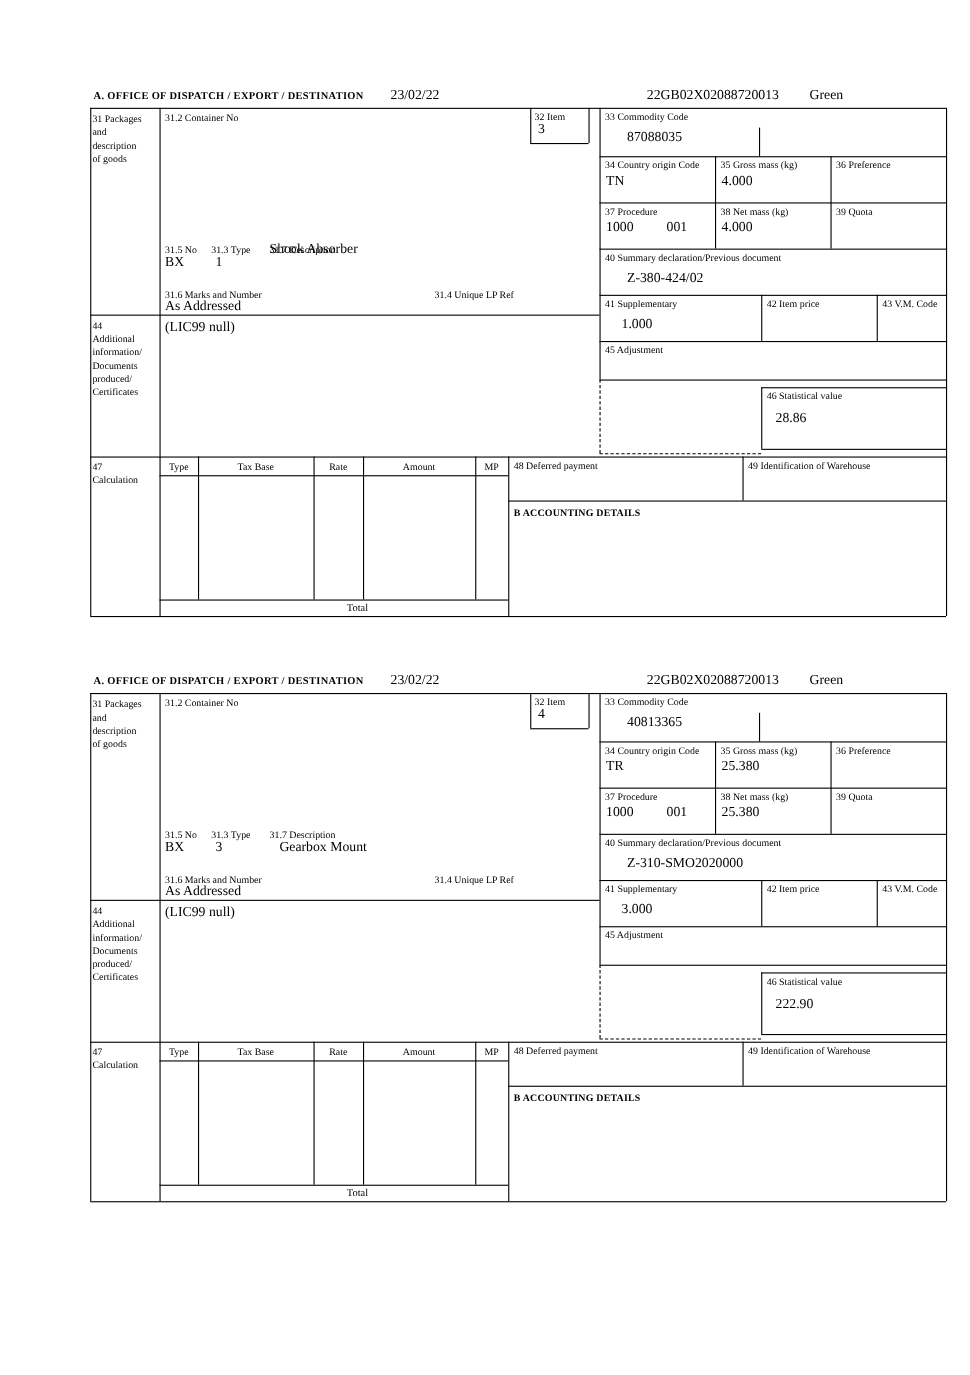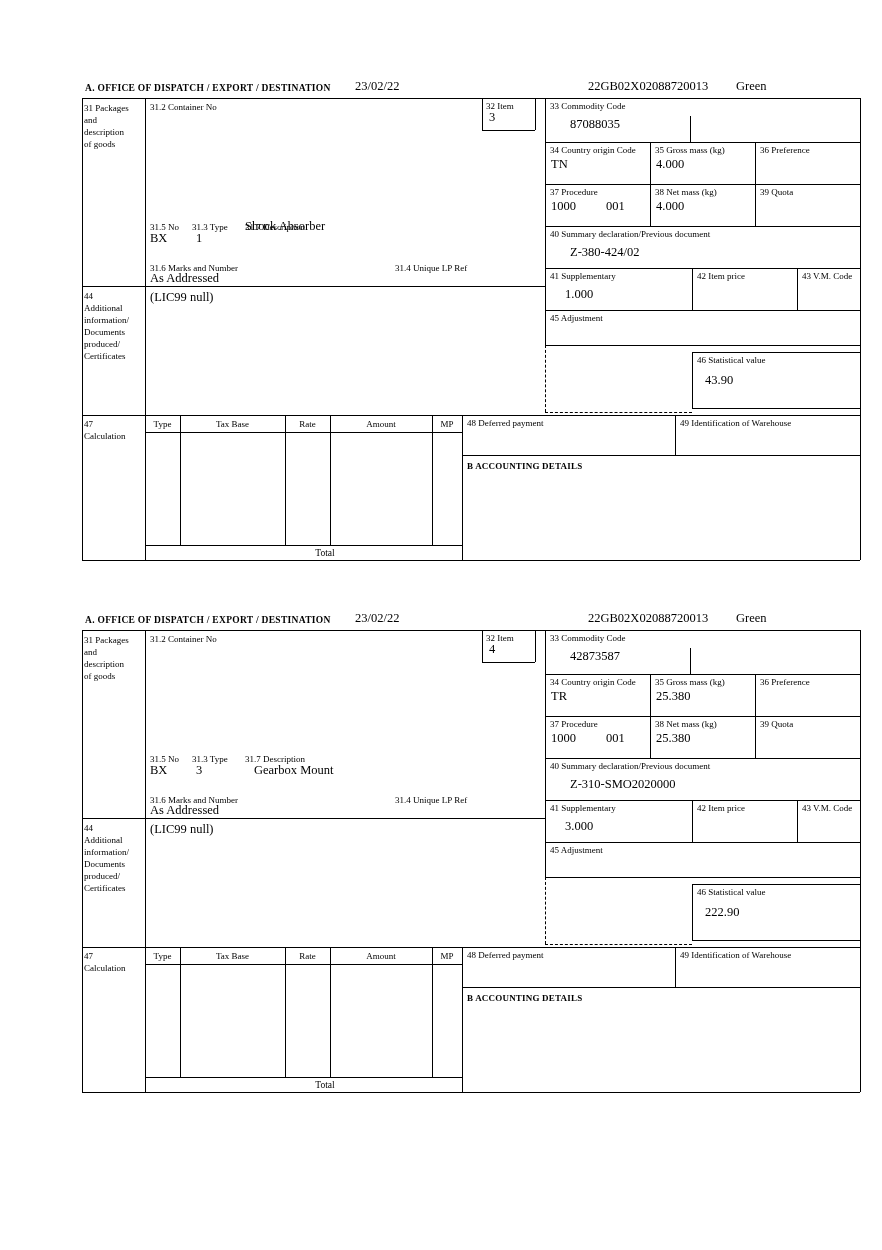--- a/index.html
+++ b/index.html
@@ -118,21 +118,21 @@
     <div class="val" style="left:551px;top:120px">1000</div>
     <div class="val" style="left:606px;top:120px">001</div>
     <div class="val" style="left:656px;top:120px">4.000</div>
     <div class="val" style="left:150px;top:152px">BX</div>
     <div class="val" style="left:196px;top:152px">1</div>
     <div class="val" style="left:245px;top:140px">Shock Absorber</div>
     <div class="val" style="left:570px;top:166px">Z-380-424/02</div>
     <div class="val" style="left:150px;top:192px">As Addressed</div>
     <div class="val" style="left:565px;top:208px">1.000</div>
     <div class="val" style="left:150px;top:211px">(LIC99 null)</div>
-    <div class="val" style="left:705px;top:294px">43.90</div>
+    <div class="val" style="left:705px;top:294px">28.86</div>
 
   </div>
 
   <div class="section">
 
     <div class="hdr-lbl" style="left:85px;top:3px">A.  OFFICE OF DISPATCH / EXPORT / DESTINATION</div>
     <div class="val" style="left:355px;top:0px">23/02/22</div>
     <div class="val" style="left:588px;top:0px">22GB02X02088720013</div>
     <div class="val" style="left:736px;top:0px">Green</div>
 
@@ -211,21 +211,21 @@
     <div class="lbl b" style="left:467px;top:381px;letter-spacing:.2px">B ACCOUNTING DETAILS</div>
 
     <div class="lbl center" style="left:145px;top:339px;width:35px">Type</div>
     <div class="lbl center" style="left:180px;top:339px;width:105px">Tax Base</div>
     <div class="lbl center" style="left:285px;top:339px;width:45px">Rate</div>
     <div class="lbl center" style="left:330px;top:339px;width:102px">Amount</div>
     <div class="lbl center" style="left:432px;top:339px;width:30px">MP</div>
     <div class="lbl center" style="left:180px;top:468px;width:290px;font-size:9.5px">Total</div>
 
     <div class="val" style="left:489px;top:31px">4</div>
-    <div class="val" style="left:570px;top:38px">42873587</div>
+    <div class="val" style="left:570px;top:38px">40813365</div>
     <div class="val" style="left:551px;top:78px">TR</div>
     <div class="val" style="left:656px;top:78px">25.380</div>
     <div class="val" style="left:551px;top:120px">1000</div>
     <div class="val" style="left:606px;top:120px">001</div>
     <div class="val" style="left:656px;top:120px">25.380</div>
     <div class="val" style="left:150px;top:152px">BX</div>
     <div class="val" style="left:196px;top:152px">3</div>
     <div class="val" style="left:254px;top:152px">Gearbox Mount</div>
     <div class="val" style="left:570px;top:166px">Z-310-SMO2020000</div>
     <div class="val" style="left:150px;top:192px">As Addressed</div>

